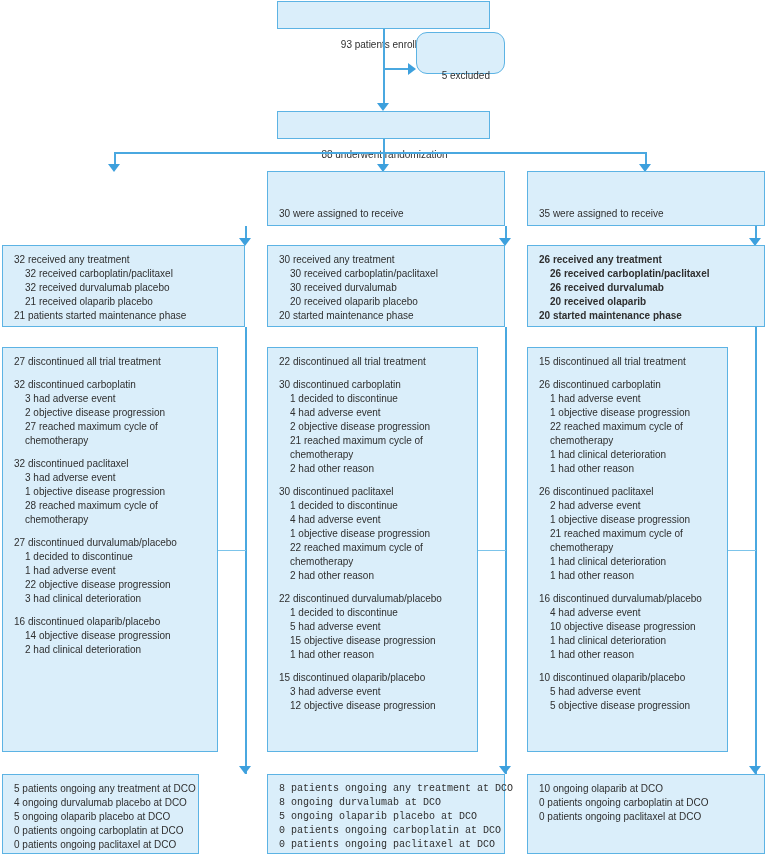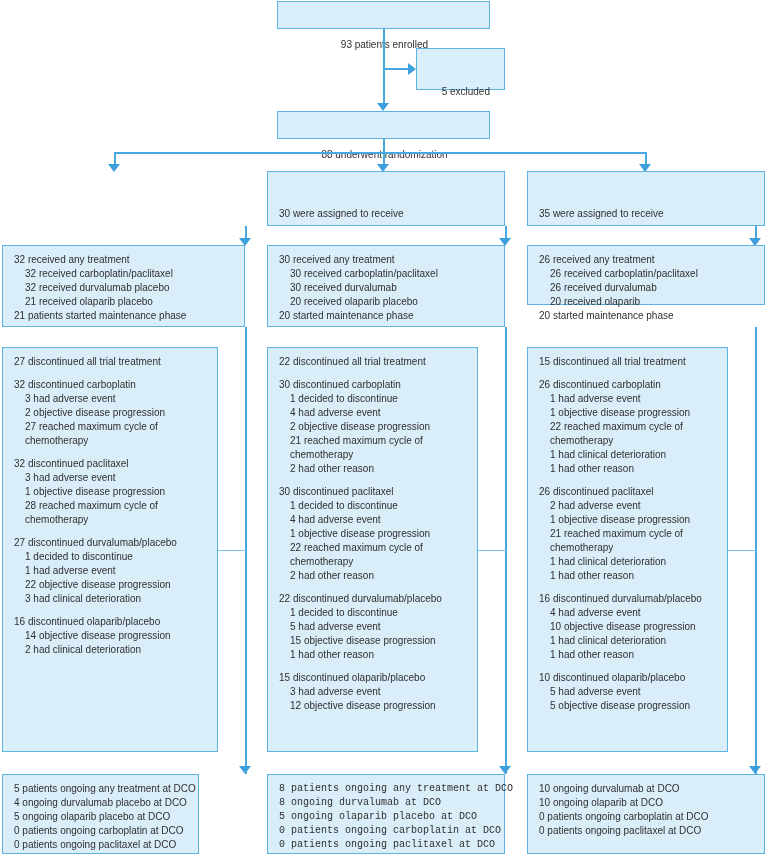--- a/index.html
+++ b/index.html
@@ -54,21 +54,21 @@
   <div class="box center" style="left:277px;top:1px;width:213px;height:28px;">
     <span class="ln">93 patients enrolled</span>
   </div>
 
   <div class="vline" style="left:383px;top:29px;height:76px;"></div>
   <div class="arrow" style="left:377px;top:103px;"></div>
 
   <div class="hline" style="left:383px;top:68px;width:27px;"></div>
   <div class="arrow-r" style="left:408px;top:63px;"></div>
 
-  <div class="box center" style="left:416px;top:48px;width:89px;height:42px;text-align:right;padding-right:14px;">
+  <div class="box center" style="left:416px;top:32px;width:89px;height:42px;text-align:right;padding-right:14px;border-radius:11px;">
     <span class="ln">5 excluded</span>
     <span class="ln">5 withdrew</span>
   </div>
 
   <div class="box center" style="left:277px;top:111px;width:213px;height:28px;">
     <span class="ln">88 underwent randomization</span>
   </div>
 
   <div class="vline" style="left:383px;top:139px;height:14px;"></div>
   <div class="hline" style="left:114px;top:152px;width:532px;"></div>
@@ -92,34 +92,34 @@
 
   <div class="vline" style="left:245px;top:226px;height:15px;"></div>
   <div class="vline" style="left:505px;top:226px;height:15px;"></div>
   <div class="vline" style="left:755px;top:226px;height:15px;"></div>
   <div class="arrow" style="left:239px;top:238px;"></div>
   <div class="arrow" style="left:499px;top:238px;"></div>
   <div class="arrow" style="left:749px;top:238px;"></div>
 
   <div class="box" style="left:2px;top:245px;width:243px;height:82px;"><span class="ln">32 received any treatment</span><span class="ln ind1">32 received carboplatin/paclitaxel</span><span class="ln ind1">32 received durvalumab placebo</span><span class="ln ind1">21 received olaparib placebo</span><span class="ln">21 patients started maintenance phase</span></div>
   <div class="box" style="left:267px;top:245px;width:238px;height:82px;"><span class="ln">30 received any treatment</span><span class="ln ind1">30 received carboplatin/paclitaxel</span><span class="ln ind1">30 received durvalumab</span><span class="ln ind1">20 received olaparib placebo</span><span class="ln">20 started maintenance phase</span></div>
-  <div class="box" style="left:527px;top:245px;width:238px;height:60px;"><span class="ln">26 received any treatment</span><span class="ln ind1">26 received carboplatin/paclitaxel</span><span class="ln ind1">26 received durvalumab</span><span class="ln ind1">20 received olaparib</span><span class="ln">20 started maintenance phase</span></div>
+  <div class="box" style="left:527px;top:245px;width:238px;height:82px;font-weight:bold;"><span class="ln">26 received any treatment</span><span class="ln ind1">26 received carboplatin/paclitaxel</span><span class="ln ind1">26 received durvalumab</span><span class="ln ind1">20 received olaparib</span><span class="ln">20 started maintenance phase</span></div>
 
   <div class="vline" style="left:245px;top:327px;height:447px;"></div>
   <div class="vline" style="left:505px;top:327px;height:447px;"></div>
   <div class="vline" style="left:755px;top:327px;height:447px;"></div>
   <div class="arrow" style="left:239px;top:766px;"></div>
   <div class="arrow" style="left:499px;top:766px;"></div>
   <div class="arrow" style="left:749px;top:766px;"></div>
 
   <div class="stub" style="left:218px;top:550px;width:28px;"></div>
   <div class="stub" style="left:478px;top:550px;width:28px;"></div>
   <div class="stub" style="left:728px;top:550px;width:28px;"></div>
 
   <div class="box" style="left:2px;top:347px;width:216px;height:405px;"><span class="ln">27 discontinued all trial treatment</span><span class="gap"></span><span class="ln">32 discontinued carboplatin</span><span class="ln ind1">3 had adverse event</span><span class="ln ind1">2 objective disease progression</span><span class="ln ind1">27 reached maximum cycle of</span><span class="ln ind1">chemotherapy</span><span class="gap"></span><span class="ln">32 discontinued paclitaxel</span><span class="ln ind1">3 had adverse event</span><span class="ln ind1">1 objective disease progression</span><span class="ln ind1">28 reached maximum cycle of</span><span class="ln ind1">chemotherapy</span><span class="gap"></span><span class="ln">27 discontinued durvalumab/placebo</span><span class="ln ind1">1 decided to discontinue</span><span class="ln ind1">1 had adverse event</span><span class="ln ind1">22 objective disease progression</span><span class="ln ind1">3 had clinical deterioration</span><span class="gap"></span><span class="ln">16 discontinued olaparib/placebo</span><span class="ln ind1">14 objective disease progression</span><span class="ln ind1">2 had clinical deterioration</span></div>
   <div class="box" style="left:267px;top:347px;width:211px;height:405px;"><span class="ln">22 discontinued all trial treatment</span><span class="gap"></span><span class="ln">30 discontinued carboplatin</span><span class="ln ind1">1 decided to discontinue</span><span class="ln ind1">4 had adverse event</span><span class="ln ind1">2 objective disease progression</span><span class="ln ind1">21 reached maximum cycle of</span><span class="ln ind1">chemotherapy</span><span class="ln ind1">2 had other reason</span><span class="gap"></span><span class="ln">30 discontinued paclitaxel</span><span class="ln ind1">1 decided to discontinue</span><span class="ln ind1">4 had adverse event</span><span class="ln ind1">1 objective disease progression</span><span class="ln ind1">22 reached maximum cycle of</span><span class="ln ind1">chemotherapy</span><span class="ln ind1">2 had other reason</span><span class="gap"></span><span class="ln">22 discontinued durvalumab/placebo</span><span class="ln ind1">1 decided to discontinue</span><span class="ln ind1">5 had adverse event</span><span class="ln ind1">15 objective disease progression</span><span class="ln ind1">1 had other reason</span><span class="gap"></span><span class="ln">15 discontinued olaparib/placebo</span><span class="ln ind1">3 had adverse event</span><span class="ln ind1">12 objective disease progression</span></div>
   <div class="box" style="left:527px;top:347px;width:201px;height:405px;"><span class="ln">15 discontinued all trial treatment</span><span class="gap"></span><span class="ln">26 discontinued carboplatin</span><span class="ln ind1">1 had adverse event</span><span class="ln ind1">1 objective disease progression</span><span class="ln ind1">22 reached maximum cycle of</span><span class="ln ind1">chemotherapy</span><span class="ln ind1">1 had clinical deterioration</span><span class="ln ind1">1 had other reason</span><span class="gap"></span><span class="ln">26 discontinued paclitaxel</span><span class="ln ind1">2 had adverse event</span><span class="ln ind1">1 objective disease progression</span><span class="ln ind1">21 reached maximum cycle of</span><span class="ln ind1">chemotherapy</span><span class="ln ind1">1 had clinical deterioration</span><span class="ln ind1">1 had other reason</span><span class="gap"></span><span class="ln">16 discontinued durvalumab/placebo</span><span class="ln ind1">4 had adverse event</span><span class="ln ind1">10 objective disease progression</span><span class="ln ind1">1 had clinical deterioration</span><span class="ln ind1">1 had other reason</span><span class="gap"></span><span class="ln">10 discontinued olaparib/placebo</span><span class="ln ind1">5 had adverse event</span><span class="ln ind1">5 objective disease progression</span></div>
 
   <div class="box" style="left:2px;top:774px;width:197px;height:80px;"><span class="ln">5 patients ongoing any treatment at DCO</span><span class="ln">4 ongoing durvalumab placebo at DCO</span><span class="ln">5 ongoing olaparib placebo at DCO</span><span class="ln">0 patients ongoing carboplatin at DCO</span><span class="ln">0 patients ongoing paclitaxel at DCO</span></div>
   <div class="box" style="left:267px;top:774px;width:238px;height:80px;font-family:Liberation Mono, monospace;"><span class="ln">8 patients ongoing any treatment at DCO</span><span class="ln">8 ongoing durvalumab at DCO</span><span class="ln">5 ongoing olaparib placebo at DCO</span><span class="ln">0 patients ongoing carboplatin at DCO</span><span class="ln">0 patients ongoing paclitaxel at DCO</span></div>
-  <div class="box" style="left:527px;top:774px;width:238px;height:80px;"><span class="ln">10 ongoing durvalumab at DCO</span><span class="ln">10 ongoing olaparib at DCO</span><span class="ln">0 patients ongoing carboplatin at DCO</span><span class="ln">0 patients ongoing paclitaxel at DCO</span></div>
+  <div class="box" style="left:527px;top:774px;width:238px;height:80px;"><span class="ln">10 ongoing olaparib at DCO</span><span class="ln">0 patients ongoing carboplatin at DCO</span><span class="ln">0 patients ongoing paclitaxel at DCO</span></div>
 
 </div>
 
 </body></html>

